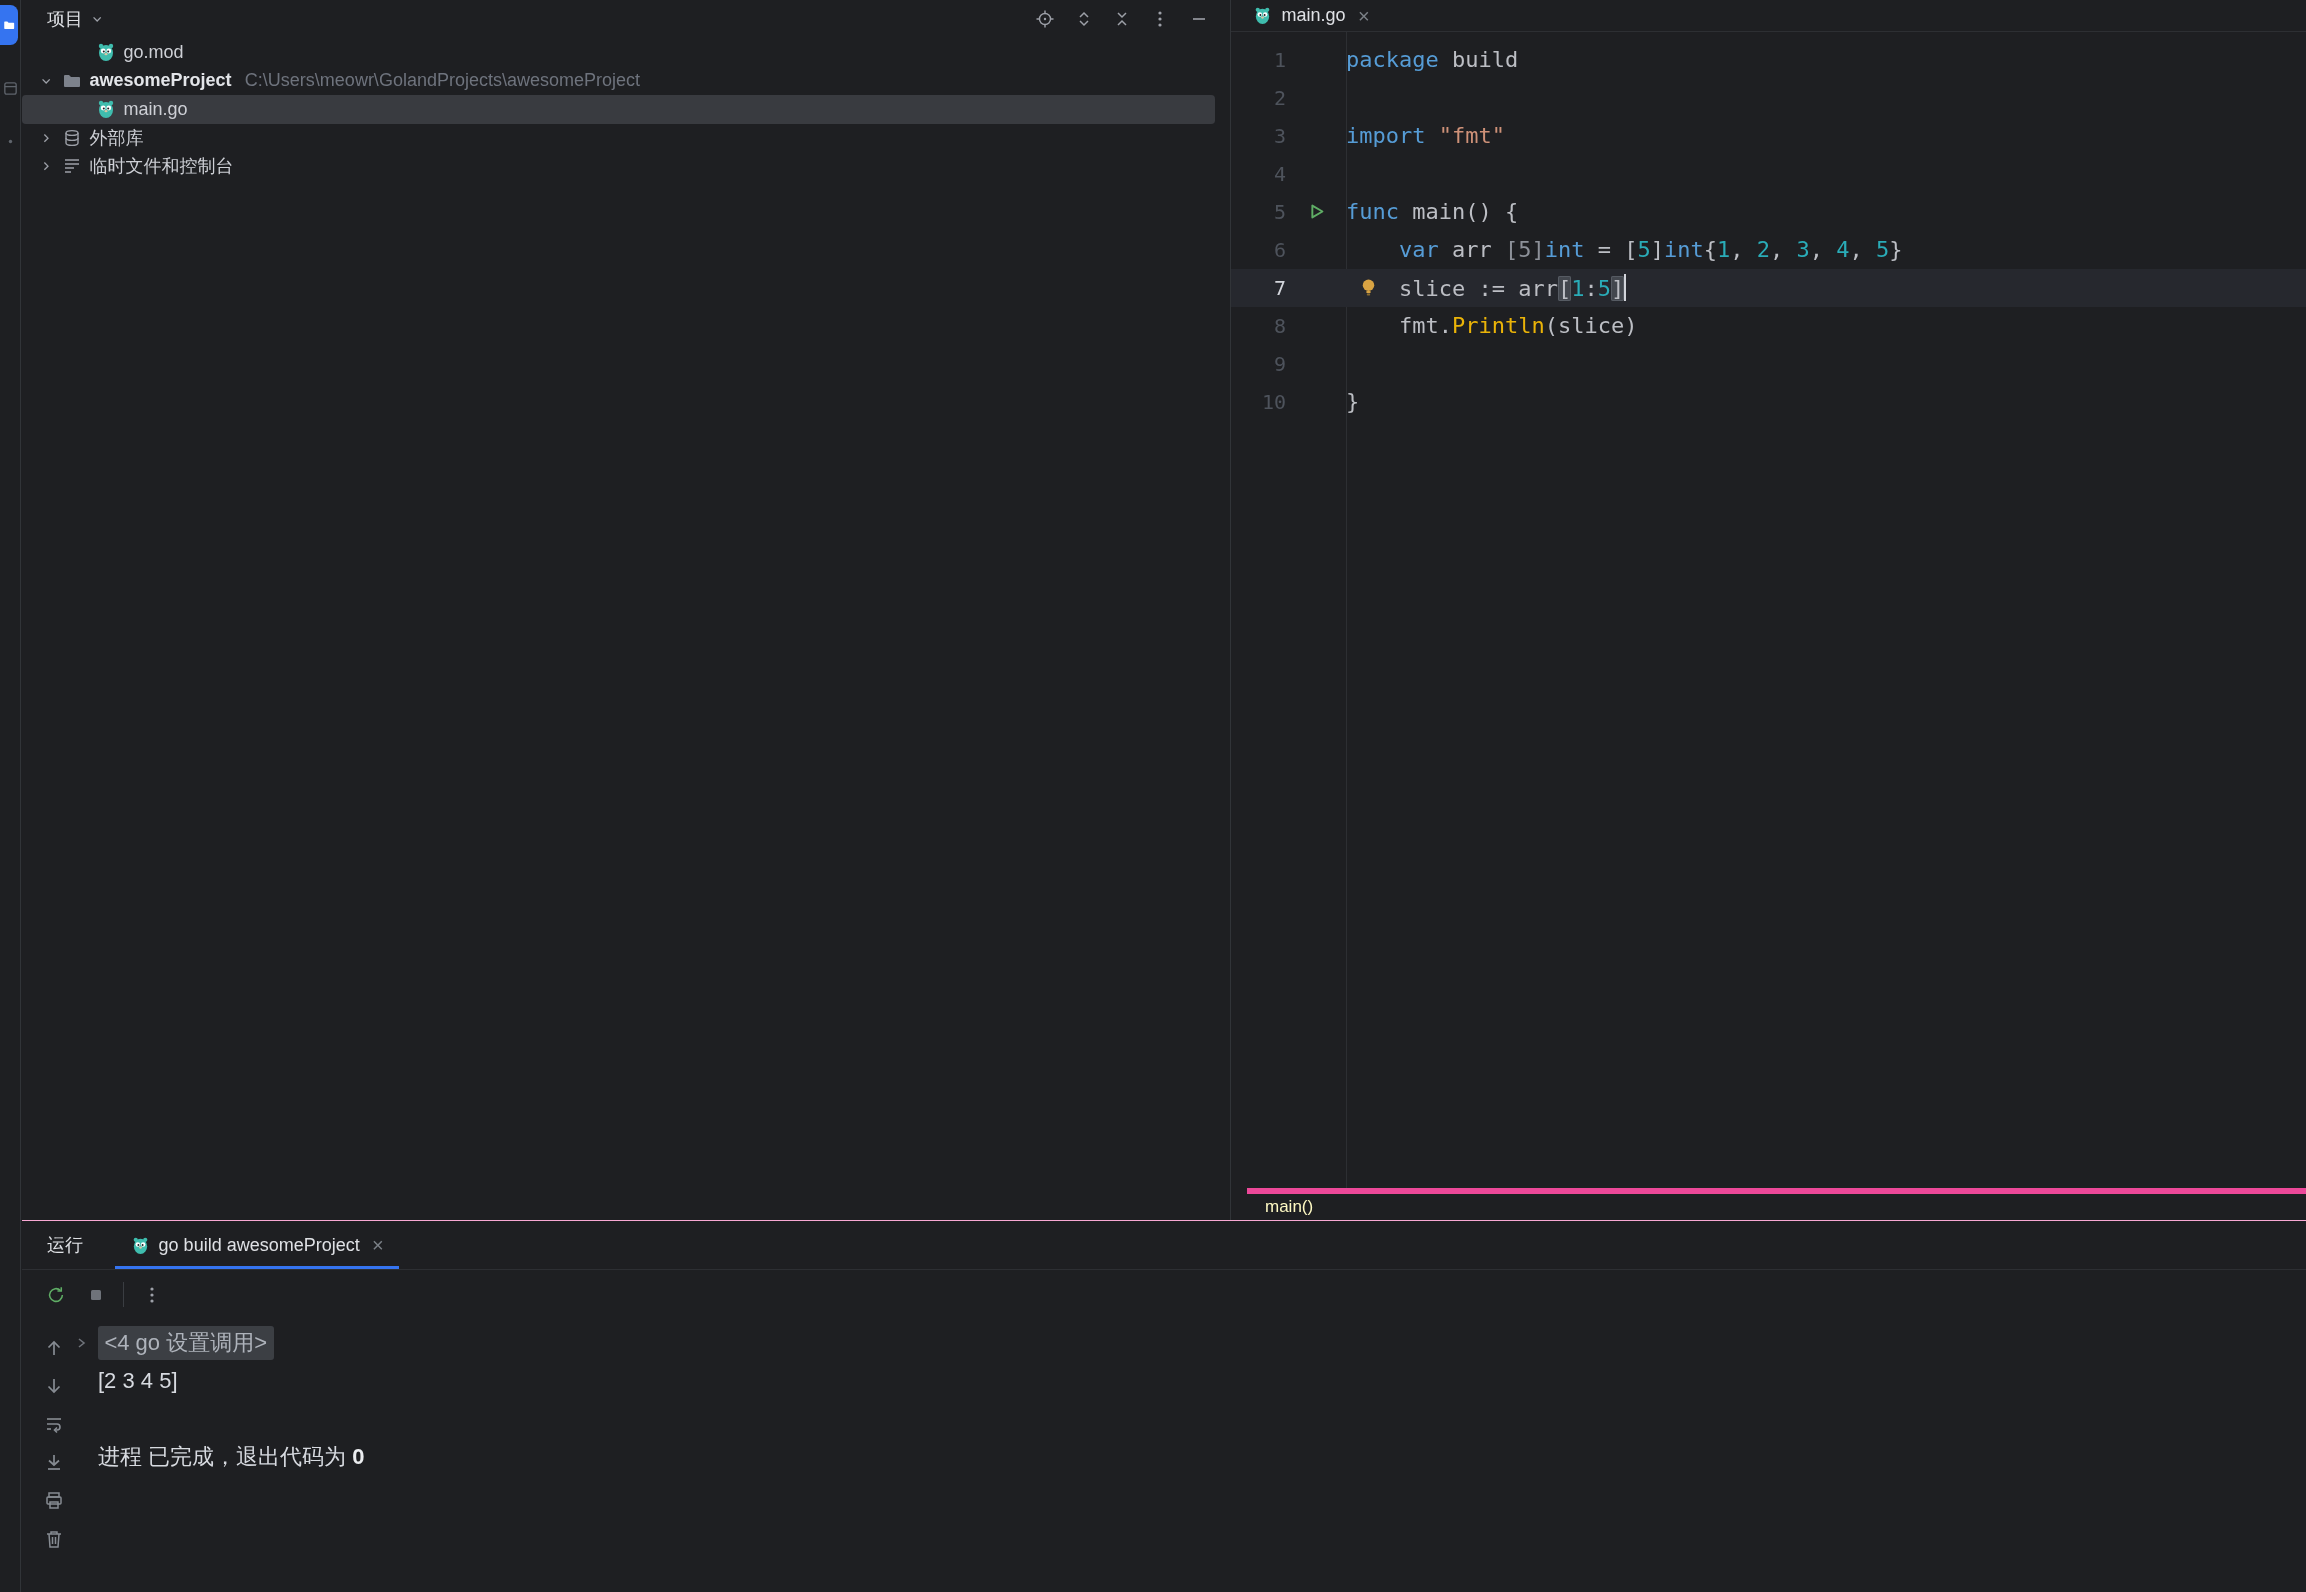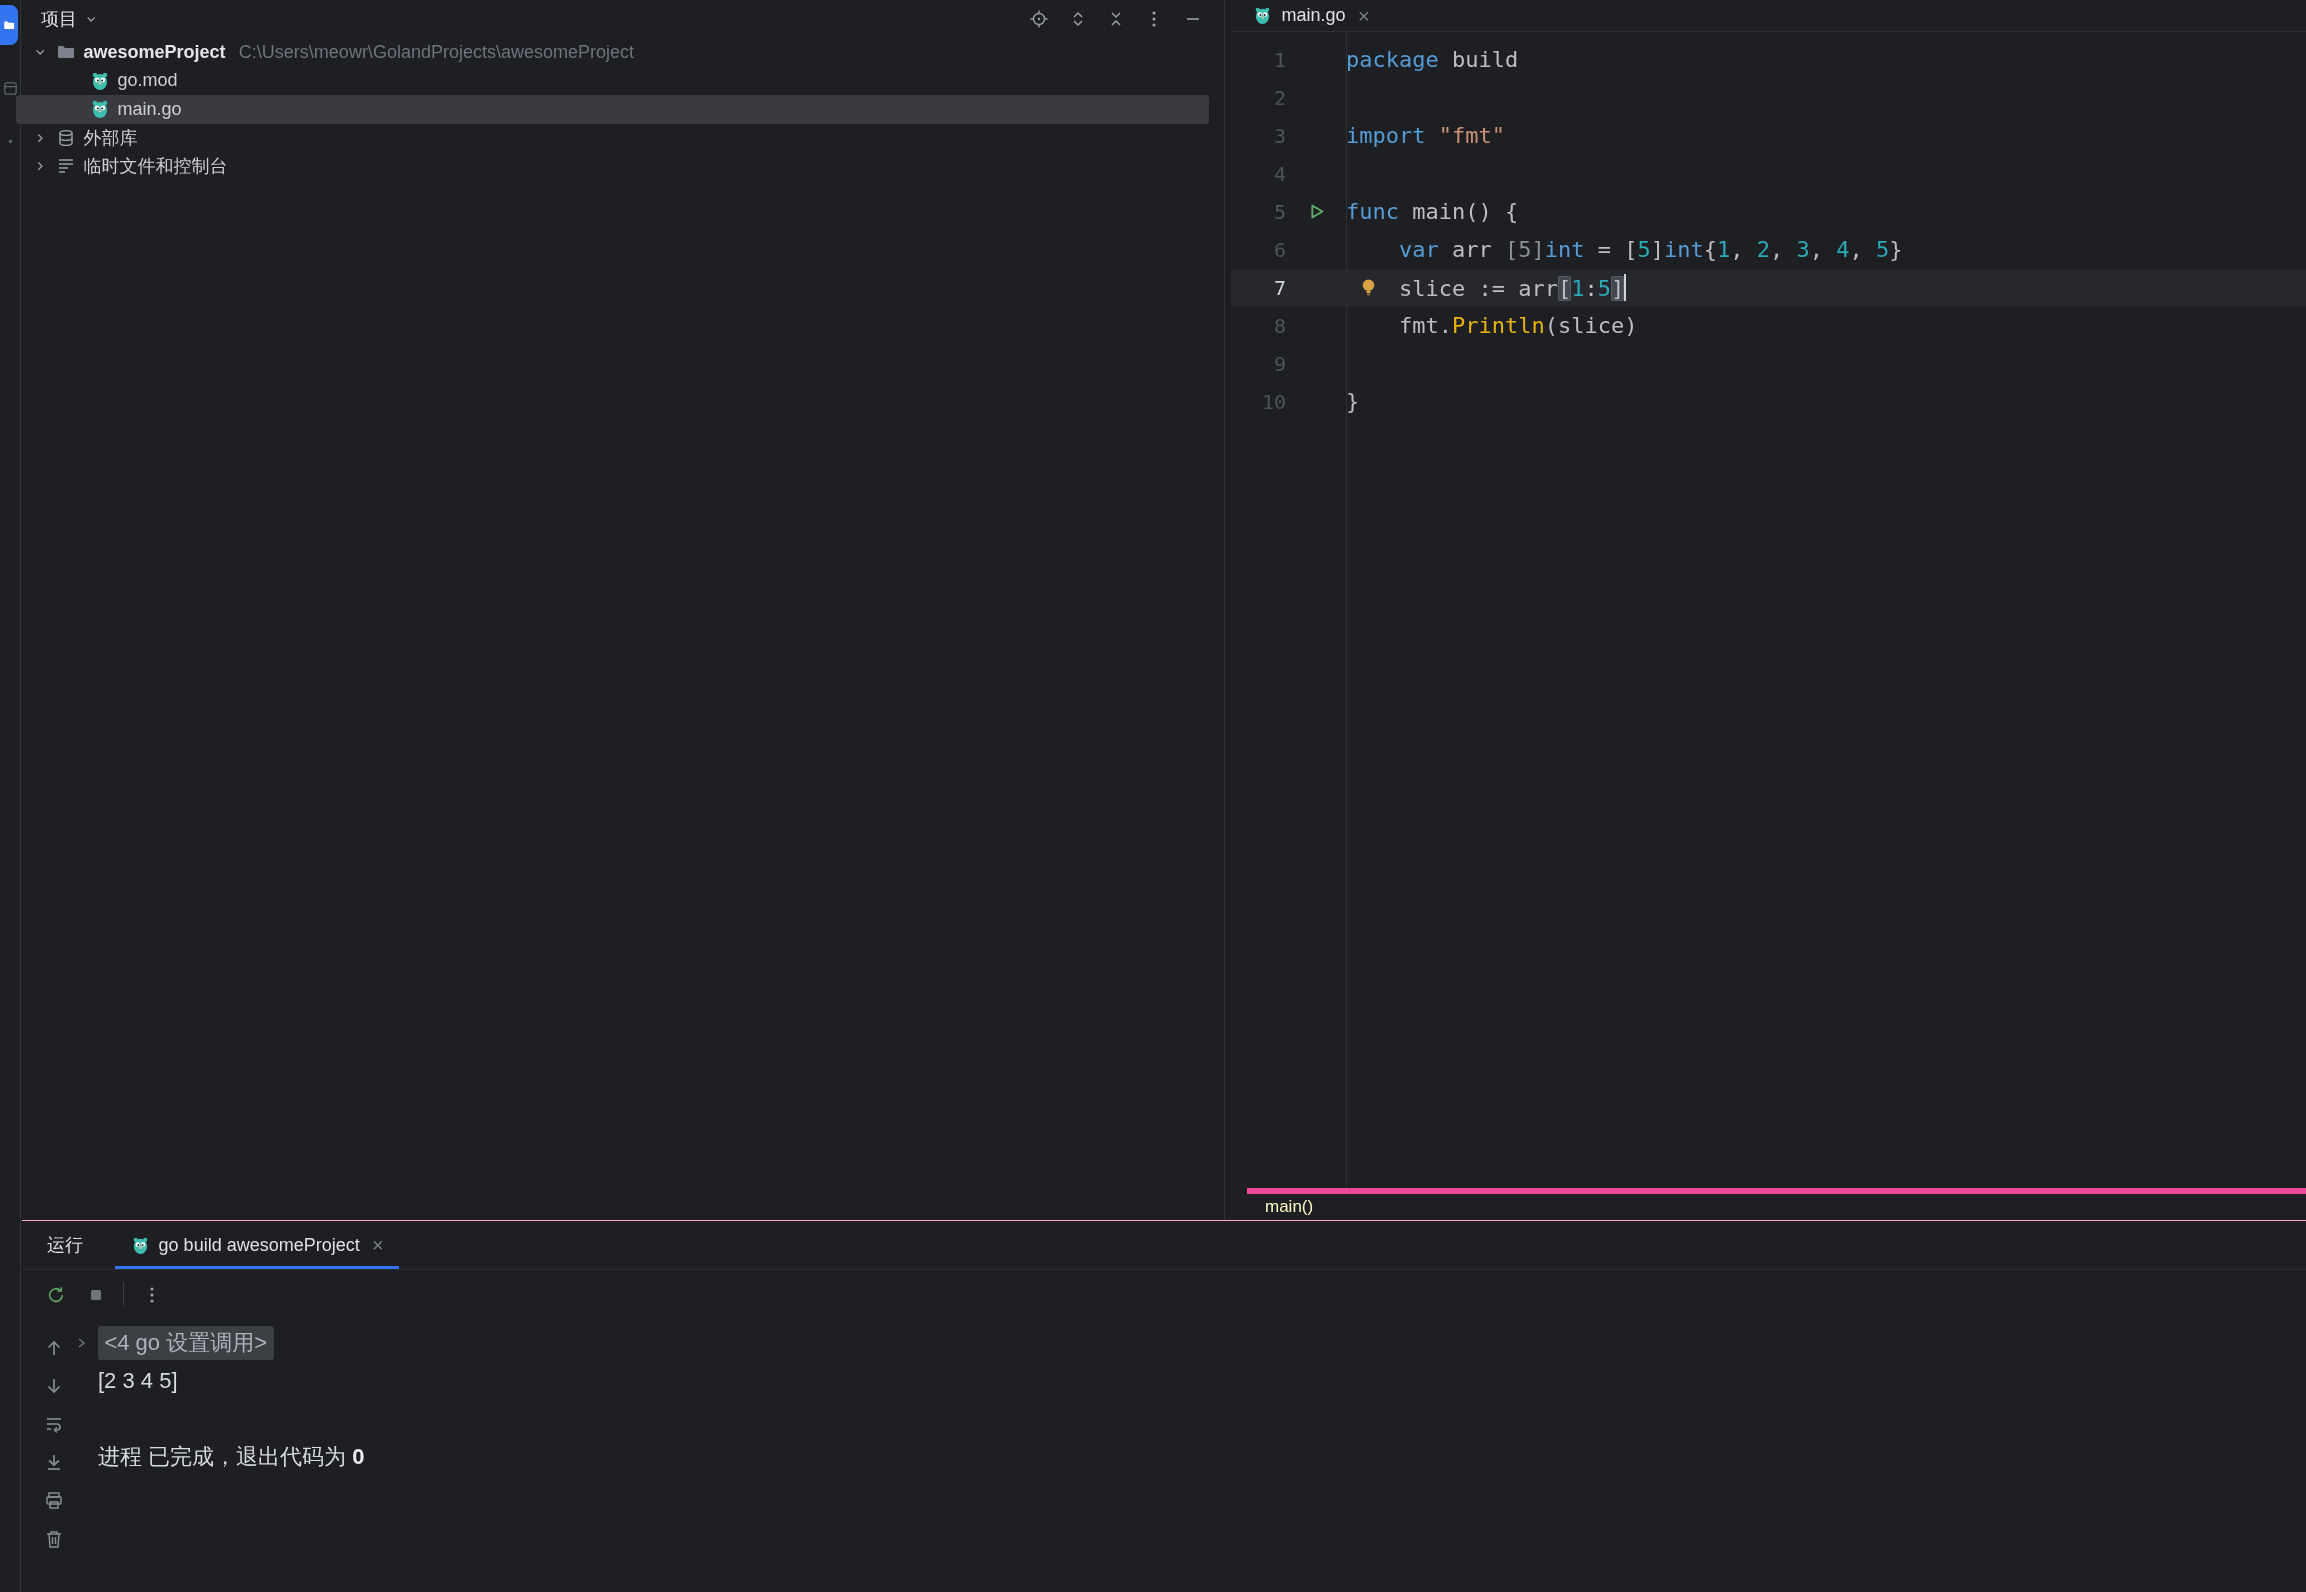--- a/index.html
+++ b/index.html
@@ -12,21 +12,21 @@
   svg{display:block}
 
   
   .stripe{position:absolute;left:0;top:0;width:21px;height:1592px;border-right:1px solid #313438;background:#1e1f22}
   .active-tw{position:absolute;left:0;top:4.8px;width:18px;height:40px;background:#3574f0;border-radius:0 7.6px 7.6px 0;display:flex;align-items:center;justify-content:center}
   .active-tw svg{width:12.4px;height:12.4px}
   .dim-ico{position:absolute;left:1.9px;width:17px;height:17px}
   .dim-ico svg{width:17px;height:17px}
 
   
-  .project{position:absolute;left:16px;top:0;width:1209px;height:1220px;border-right:1px solid #313438}
+  .project{position:absolute;left:22px;top:0;width:1209px;height:1220px;border-right:1px solid #313438}
   .p-header{height:38px;display:flex;align-items:center;padding:0 19px 0 25px}
   .p-title{font-size:18px;color:#dfe1e5;display:flex;align-items:center;gap:6.7px}
   .p-title svg{width:14.3px;height:14.3px}
   .p-sp{flex:1}
   .p-icons{display:flex;gap:13.3px;align-items:center}
   .icon-btn{display:flex;align-items:center;justify-content:center;width:25px;height:25px;border-radius:3.8px}
   .icon-btn svg{width:20px;height:20px}
 
   .trow{height:28.5px;display:flex;align-items:center;font-size:18px;color:#ced0d6;border-radius:3.8px;margin-right:15px}
   .trow.sel{background:#393b40}
@@ -145,48 +145,48 @@
           </svg>
         </span>
         <span class="icon-btn">
           <svg viewBox="0 0 20 20" fill="none" stroke="#9da0a8" stroke-width="1.6">
             <path d="M4 10h12"></path>
           </svg>
         </span>
       </span>
   </div>
   <div id="tree">
-      <div class="trow" style="padding-left: 17px;">
-        <span class="chev">
-          <svg viewBox="0 0 16 16" fill="none" stroke="#9da0a8" stroke-width="1.5">
-            <polyline points="4,6 8,10 12,6"></polyline>
-          </svg>
-        </span>
-        <span class="fico">
-          <svg viewBox="0 0 20 20">
-            <path d="M2 5a1 1 0 0 1 1-1h4l2 2h8a1 1 0 0 1 1 1v8a1 1 0 0 1-1 1H3a1 1 0 0 1-1-1z" fill="#7d828c"></path>
-          </svg>
-        </span>
-        <span class="tname b">awesomeProject</span>
-        <span class="tpath">C:\Users\meowr\GolandProjects\awesomeProject</span>
-      </div>
       <div class="trow" style="padding-left: 74px;">
         <span class="fico">
           <svg viewBox="0 0 20 20">
             <circle cx="5" cy="4" r="2.2" fill="#3fbdae"></circle>
             <circle cx="15" cy="4" r="2.2" fill="#3fbdae"></circle>
             <ellipse cx="10" cy="11" rx="7" ry="8" fill="#3fbdae"></ellipse>
             <circle cx="7.2" cy="9" r="2.4" fill="#ffffff"></circle>
             <circle cx="12.8" cy="9" r="2.4" fill="#ffffff"></circle>
             <circle cx="7.8" cy="9.4" r="1" fill="#1e1f22"></circle>
             <circle cx="12.2" cy="9.4" r="1" fill="#1e1f22"></circle>
             <ellipse cx="10" cy="12.2" rx="1.6" ry="1.1" fill="#d9c6a5"></ellipse>
           </svg>
         </span>
         <span class="tname">go.mod</span>
+      </div>
+      <div class="trow" style="padding-left: 17px;">
+        <span class="chev">
+          <svg viewBox="0 0 16 16" fill="none" stroke="#9da0a8" stroke-width="1.5">
+            <polyline points="4,6 8,10 12,6"></polyline>
+          </svg>
+        </span>
+        <span class="fico">
+          <svg viewBox="0 0 20 20">
+            <path d="M2 5a1 1 0 0 1 1-1h4l2 2h8a1 1 0 0 1 1 1v8a1 1 0 0 1-1 1H3a1 1 0 0 1-1-1z" fill="#7d828c"></path>
+          </svg>
+        </span>
+        <span class="tname b">awesomeProject</span>
+        <span class="tpath">C:\Users\meowr\GolandProjects\awesomeProject</span>
       </div>
       <div class="trow sel" style="padding-left: 74px;">
         <span class="fico">
           <svg viewBox="0 0 20 20">
             <circle cx="5" cy="4" r="2.2" fill="#3fbdae"></circle>
             <circle cx="15" cy="4" r="2.2" fill="#3fbdae"></circle>
             <ellipse cx="10" cy="11" rx="7" ry="8" fill="#3fbdae"></ellipse>
             <circle cx="7.2" cy="9" r="2.4" fill="#ffffff"></circle>
             <circle cx="12.8" cy="9" r="2.4" fill="#ffffff"></circle>
             <circle cx="7.8" cy="9.4" r="1" fill="#1e1f22"></circle>

